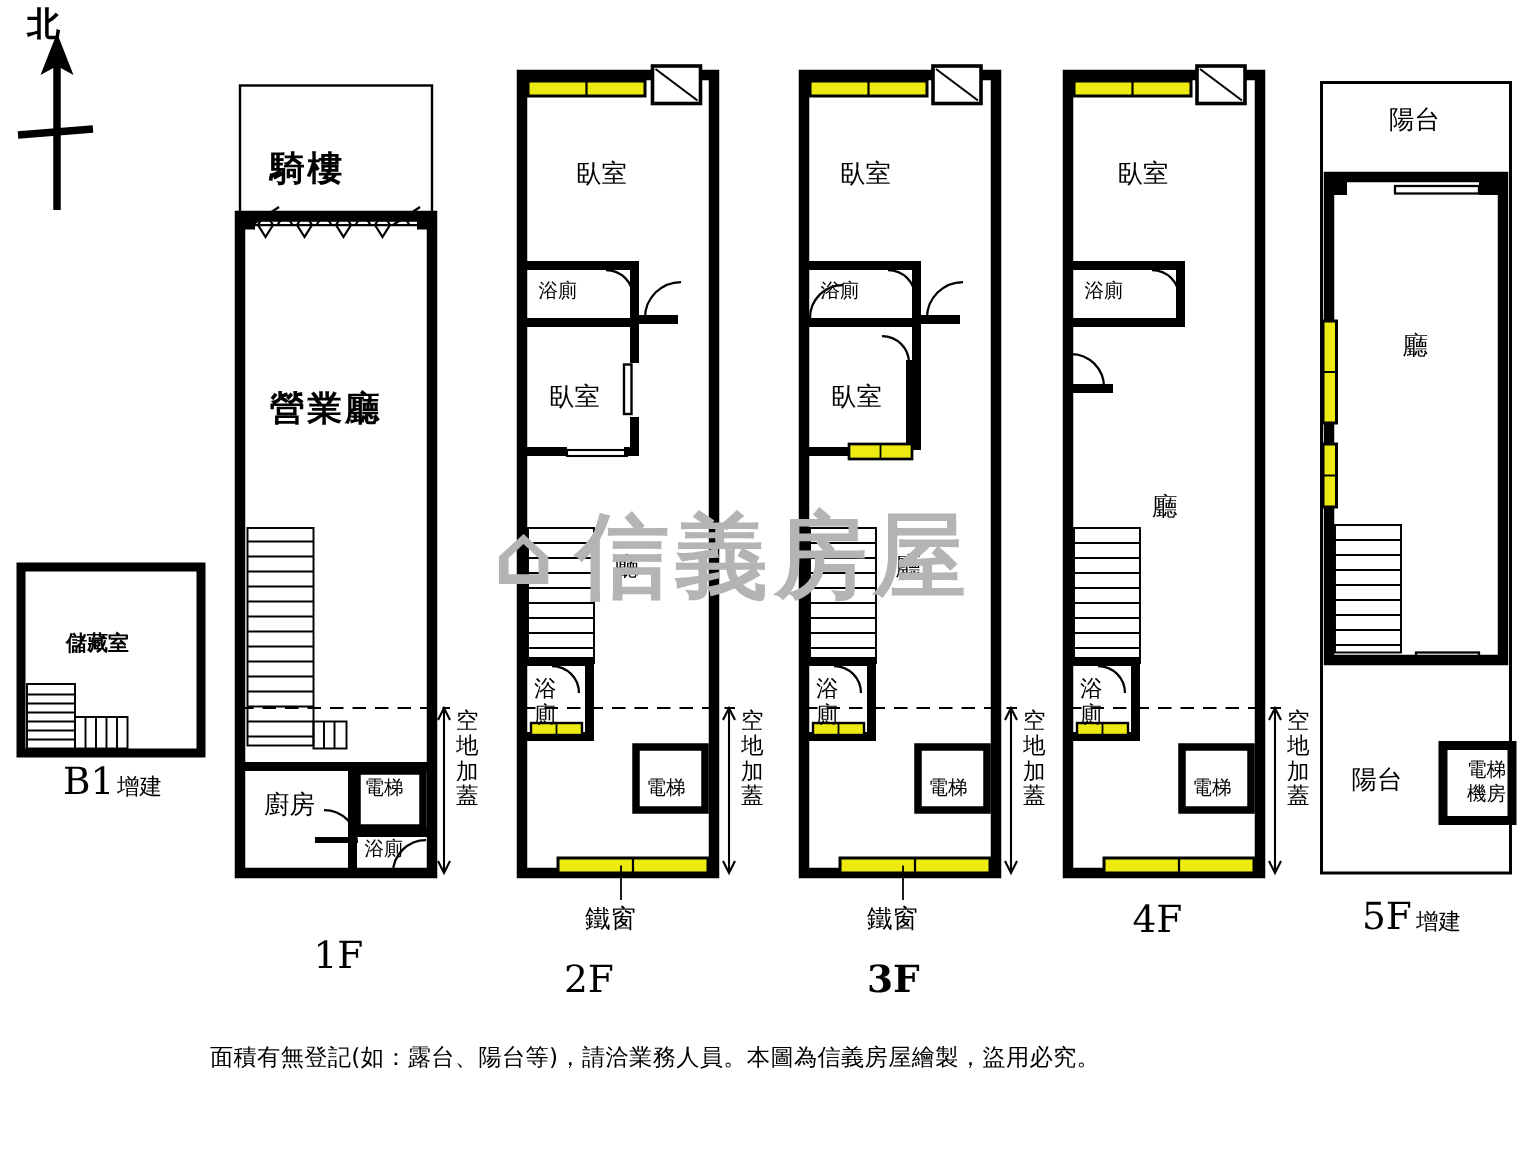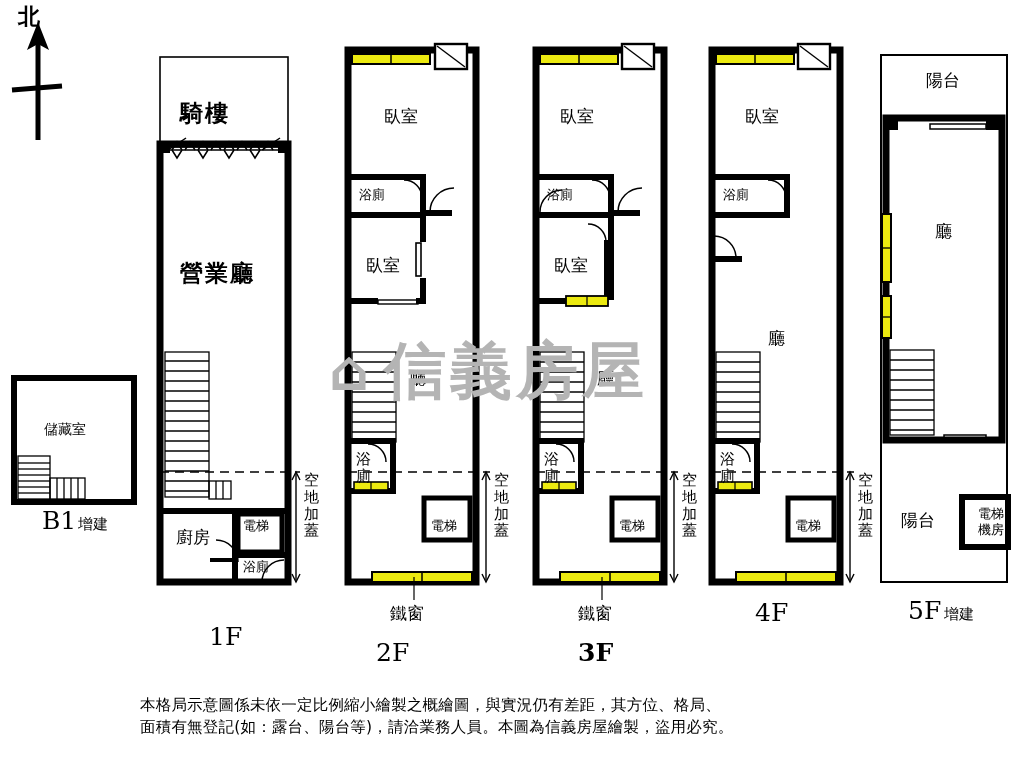--- a/index.html
+++ b/index.html
@@ -390,21 +390,21 @@
 
     <rect x="944" y="435" width="42" height="5" fill="none" stroke="#000" stroke-width="1.5"></rect>
 
     <rect x="962" y="497" width="46" height="50" fill="none" stroke="#000" stroke-width="6"></rect>
   </g>
 
 </svg>
 
 <div class="lbl lbl-north" style="left:18px;top:6px;">北</div>
 
-<div class="lbl lbl-room" style="left:44px;top:422px;">儲藏室</div>
+<div class="lbl lbl-room" style="left:44px;top:422px;font-weight:bold;">儲藏室</div>
 <div class="lbl lbl-floor" style="left:42px;top:508px;">B1</div>
 <div class="lbl lbl-floor-sub" style="left:78px;top:517px;">增建</div>
 
 <div class="lbl lbl-room-lg" style="left:180px;top:87px;">騎樓</div>
 <div class="lbl lbl-room-lg" style="left:180px;top:247px;">營業廳</div>
 <div class="lbl lbl-room-md" style="left:176px;top:529px;">廚房</div>
 <div class="lbl lbl-small" style="left:243px;top:519px;">電梯</div>
 <div class="lbl lbl-small" style="left:243px;top:560px;">浴廁</div>
 <div class="lbl lbl-floor" style="left:209px;top:624px;">1F</div>
 <div class="vtext" style="left:303px;top:472px;">空地加蓋</div>
@@ -443,15 +443,14 @@
 <div class="lbl lbl-small" style="left:968px;top:506px;line-height:1.25;width:36px;white-space:normal;text-align:right;">電梯機房</div>
 <div class="lbl lbl-floor" style="left:908px;top:598px;">5F</div>
 <div class="lbl lbl-floor-sub" style="left:944px;top:607px;">增建</div>
 
 <div id="watermark">
   <div id="wm-logo">⌂</div>
   <div id="wm-text">信義房屋</div>
 </div>
 
 <div id="disclaimer">
-  <div>本格局示意圖係未依一定比例縮小繪製之概繪圖，與實況仍有差距，其方位、格局、</div>
   <div>面積有無登記(如：露台、陽台等)，請洽業務人員。本圖為信義房屋繪製，盜用必究。</div>
 </div>
 
 </body></html>

